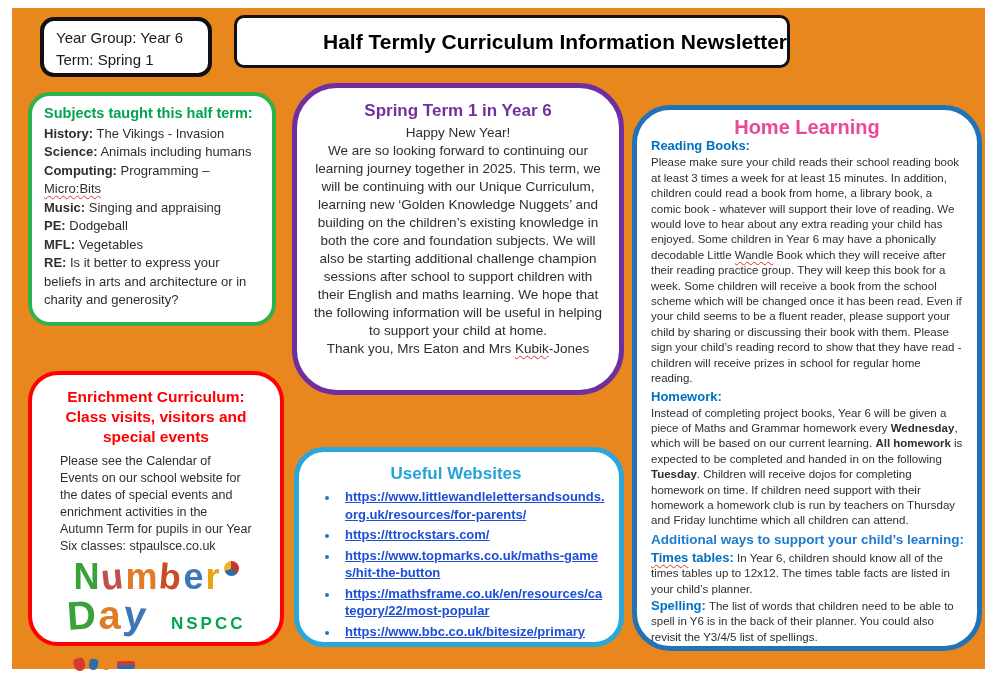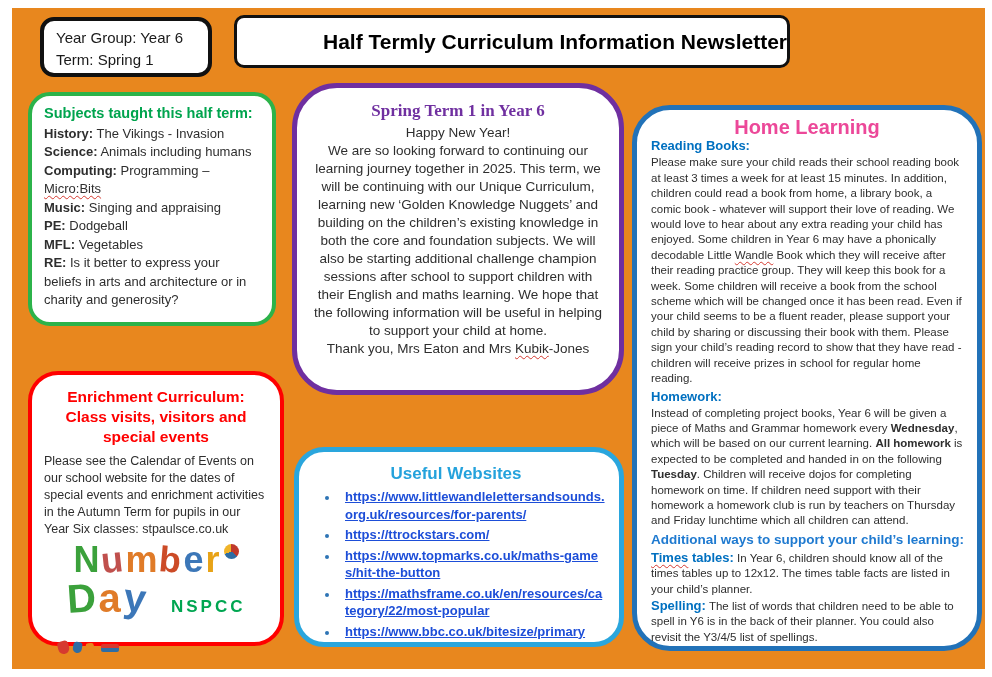--- a/index.html
+++ b/index.html
@@ -18,26 +18,26 @@
   
   .subjects-box{left:28px;top:92px;width:248px;height:234px;border:4px solid #2cb34a;border-radius:22px;
                 padding:8px 12px;font-size:13px;line-height:18.5px;}
   .subjects-box h2{margin:0 0 2px 0;font-size:14.5px;color:#00a44e;}
   .subjects-box p{margin:0;}
   .b{font-weight:bold;}
 
   
   .spring-box{left:292px;top:83px;width:332px;height:312px;border:5px solid #6f2fa0;border-radius:45px;
               padding:12px 16px;text-align:center;font-size:13.5px;line-height:18px;}
-  .spring-box h2{margin:2px 0 4px 0;font-size:17px;color:#7030a0;font-family:Liberation Serif, serif;}
+  .spring-box h2{margin:2px 0 4px 0;font-size:17px;color:#7030a0;}
   .spring-box p{margin:0;}
 
   
   .enrich-box{left:28px;top:371px;width:256px;height:275px;border:4px solid #ff0000;border-radius:30px;
-              padding:10px 12px;font-size:12.5px;line-height:17px;}
+              padding:10px 28px;font-size:12.5px;line-height:17px;}
   .enrich-box h2{margin:2px 0 6px 0;font-size:15.5px;line-height:20px;color:#ff0000;text-align:center;}
   .enrich-box p{margin:0;}
 
   
   .logo{position:relative;height:118px;margin-top:4px;text-align:center;}
   .logo .row1{font-size:36px;font-weight:bold;letter-spacing:2px;line-height:36px;}
   .logo .row2{font-size:40px;font-weight:bold;letter-spacing:3px;line-height:40px;margin-top:0;}
   .logo-letter{display:inline-block;}
   .logo .row1 .logo-letter:nth-child(2){transform:rotate(-6deg);}
   .logo .row1 .logo-letter:nth-child(4){transform:rotate(5deg);}

